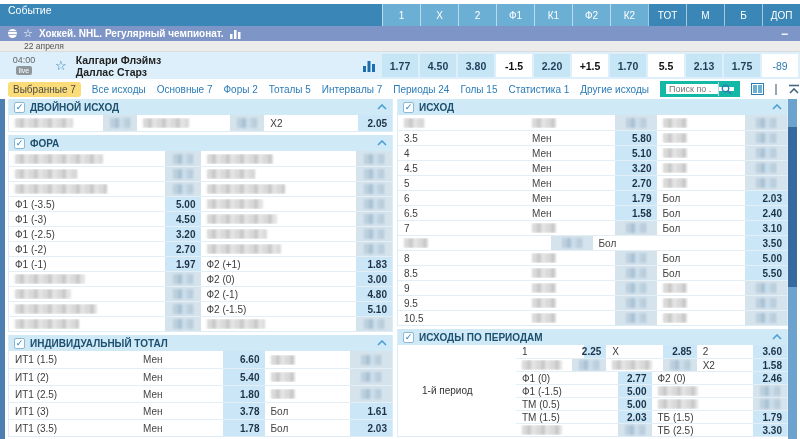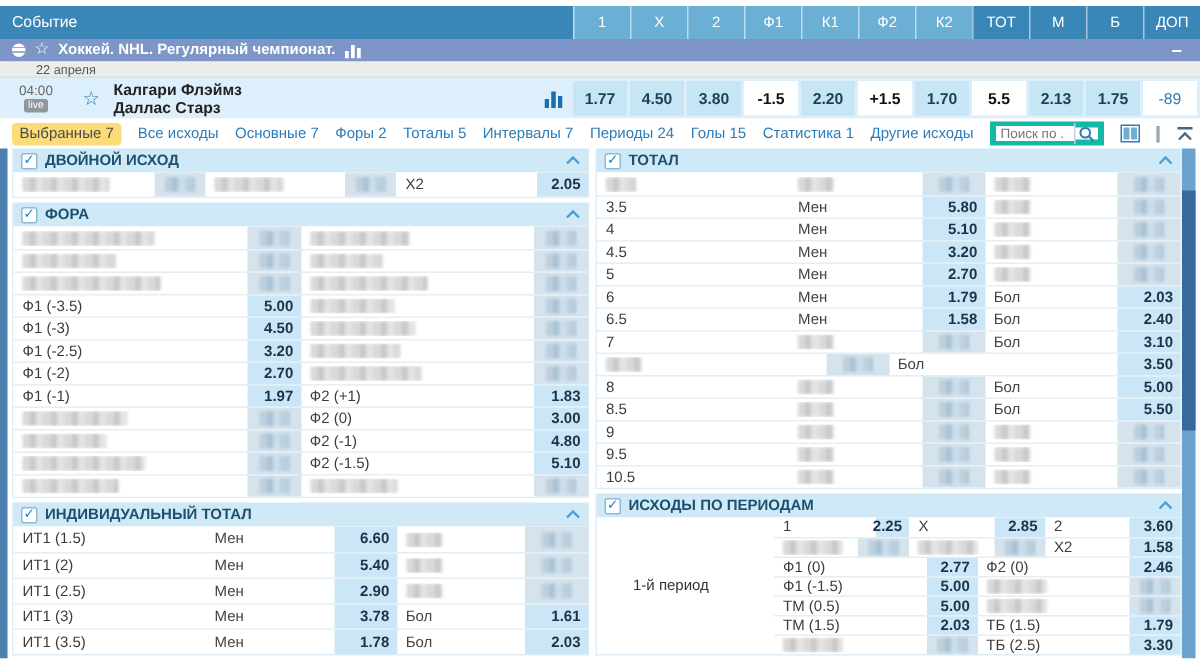--- a/index.html
+++ b/index.html
@@ -1,20 +1,20 @@
 <!DOCTYPE html>
 <html><head>
 <meta charset="utf-8">
 <style>
   *{box-sizing:border-box;margin:0;padding:0}
   html,body{width:800px;height:439px;overflow:hidden;background:#fff;
     font-family:"Liberation Sans",sans-serif;font-size:10px;color:#333}
   .topstrip{height:4px;background:#fff}
   
-  .hbar{height:22px;background:#3a86b6;display:flex;align-items:center;color:#fff}
+  .hbar{height:22px;background:#3a86b6;display:flex;align-items:flex-start;color:#fff}
   .evt{padding-left:8px;font-size:10.5px}
   .hcols{margin-left:auto;display:flex;height:22px}
   .hcol{width:38px;display:flex;align-items:center;justify-content:center;font-size:10px;
     border-left:1px solid rgba(255,255,255,.55)}
   .hcol.light{background:#6cafd4}
   
   .league{height:15px;background:#7d95c7;display:flex;align-items:center;color:#fff;
     font-weight:bold;font-size:10px;gap:6px;padding:0 8px}
   .puck{width:9px;height:9px;border-radius:50%;flex:none;
     background:linear-gradient(#fff 0 2px,#9db1d8 2px 3px,#fff 3px 5px,#9db1d8 5px 6px,#fff 6px 9px)}
@@ -34,21 +34,21 @@
   .modds{display:flex;flex:none}
   .mcell{width:36px;margin-right:2px;height:23px;display:flex;align-items:center;justify-content:center;
     font-weight:bold;font-size:10.5px;color:#1d3f57;background:#c6e5f5}
   .mcell.param{background:#fff;color:#111}
   .mcell.count{background:#fff;color:#2e7cb6;font-weight:normal}
   
   .tabs{height:20px;display:flex;align-items:center;gap:11px;padding:0 8px;background:#fff}
   .tab{color:#2b7cb8;font-size:10px;white-space:nowrap;cursor:pointer}
   .tab.active{background:#fbdc78;color:#4a4a4a;padding:2px 5px;border-radius:3px}
   .other{margin-left:auto;color:#2b7cb8;white-space:nowrap}
-  .searchbox{display:flex;align-items:center;border:4px solid #14b8a6;background:#fff;height:16px}
+  .searchbox{display:flex;align-items:center;border:6px solid #14b8a6;background:#fff;height:16px}
   .searchbox input{border:0;width:52px;font-size:9px;padding:0 3px;color:#888;outline:none;
     font-family:"Liberation Sans",sans-serif}
   .sbtn{width:16px;height:14px;border-left:1px solid #c9d4da;display:flex;align-items:center;justify-content:center}
   .colicon{width:13px;height:12px;border:1px solid #2e7cb6;background:#fff;display:flex;gap:1px;padding:1px}
   .colicon span{width:4px;background:#6cafd4;display:block}
   .grayicon{width:11px;height:11px;background:#c2ccd3;border:1px solid #9aa7b0}
   
   .content{display:flex;height:340px}
   .lstrip{width:5px;background:#4d7fb0;flex:none}
   .col{width:388px;padding-left:3px}
@@ -453,21 +453,21 @@
             <div class="olabel name">
               <span class="blur" style="width: 24px;"></span>
             </div>
             <div class="oc ocb" style="width: 42px;">
               <span class="blur bblur" style="width: 20px;"></span>
             </div>
           </div>
           <div class="row row17">
             <div class="olabel param">ИТ1 (2.5)</div>
             <div class="olabel name">Мен</div>
-            <div class="oc" style="width: 42px;">2.90</div>
+            <div class="oc" style="width: 42px;">1.80</div>
             <div class="olabel name">
               <span class="blur" style="width: 24px;"></span>
             </div>
             <div class="oc ocb" style="width: 42px;">
               <span class="blur bblur" style="width: 20px;"></span>
             </div>
           </div>
           <div class="row row17">
             <div class="olabel param">ИТ1 (3)</div>
             <div class="olabel name">Мен</div>
@@ -485,21 +485,21 @@
         </div>
     </div>
   </div>
 
   <div class="colgap"></div>
 
   <div class="col right">
     <div class="section">
       <div class="shead">
         <span class="cb">✓</span>
-        <span class="stitle">ТОТАЛ</span>
+        <span class="stitle">ИСХОД</span>
         <span class="chev">
           <svg width="10" height="6">
               <path d="M1 5 L5 1 L9 5" fill="none" stroke="#4a9fd4" stroke-width="1.6"></path>
             </svg>
         </span>
       </div>
       <div>
           <div class="row row15">
             <div class="olabel param">
               <span class="blur" style="width: 20px;"></span>

